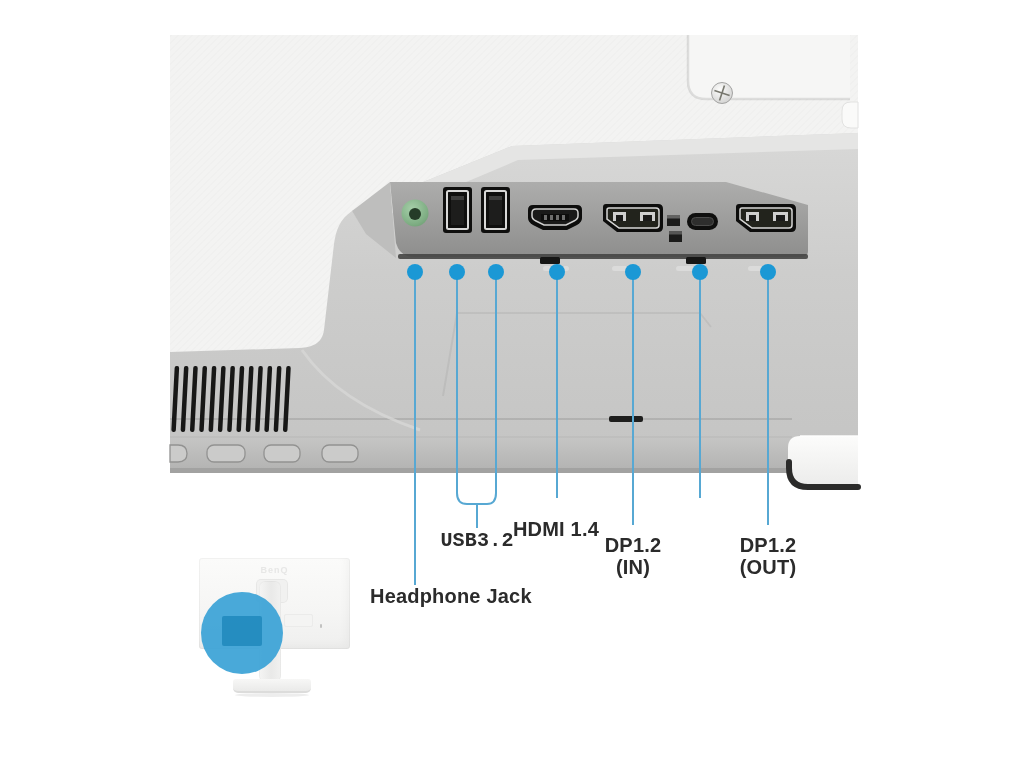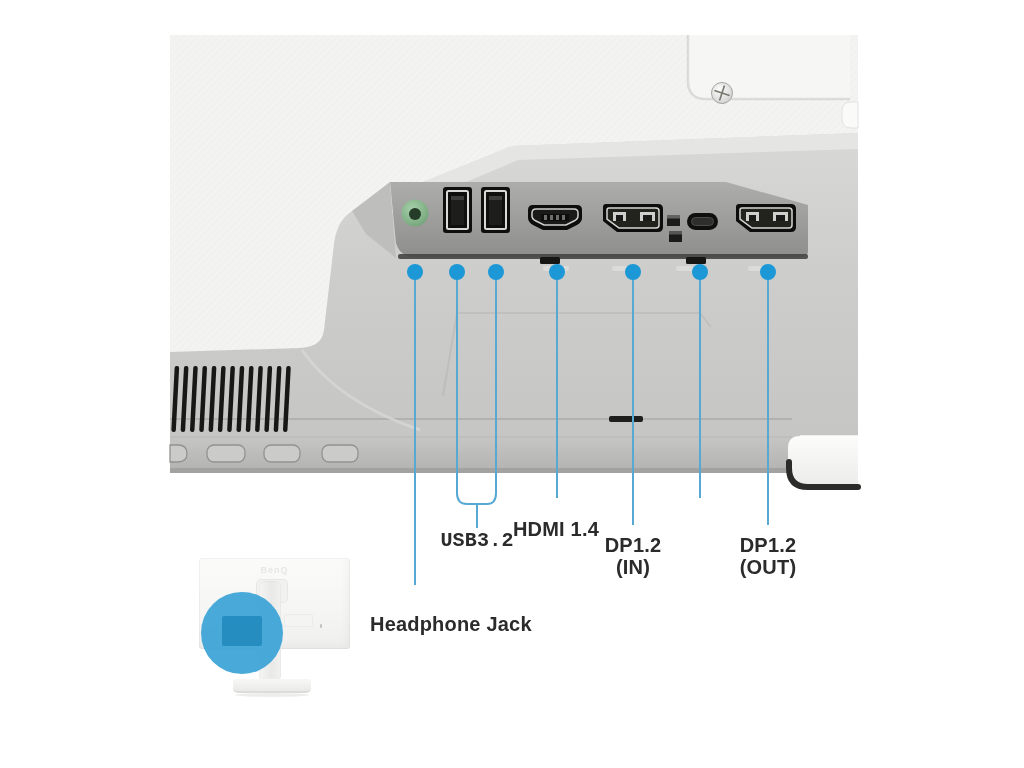--- a/index.html
+++ b/index.html
@@ -5,21 +5,21 @@
   html,body{margin:0;padding:0;background:#ffffff;}
   #canvas{
     position:relative;width:1024px;height:768px;background:#ffffff;overflow:hidden;
     font-family:"Liberation Sans", sans-serif;
   }
   #photo-svg{position:absolute;left:0;top:0;}
   .callout-label{
     position:absolute;color:#2b2b2b;font-size:20px;line-height:22px;
     font-weight:600;letter-spacing:.2px;text-align:center;white-space:nowrap;
   }
-  .callout-label.left-align{text-align:right;margin-top:28px;}
+  .callout-label.left-align{text-align:right;}
   
   #inset{position:absolute;left:196px;top:553px;width:170px;height:155px;}
   .inset-monitor{
     position:absolute;left:3px;top:5px;width:151px;height:91px;border-radius:3px;
     background:linear-gradient(180deg,#fbfbfa 0%,#f5f5f4 60%,#efefee 100%);
     box-shadow:inset 0 0 0 1px rgba(0,0,0,0.035), inset -4px -4px 8px rgba(0,0,0,0.03);
   }
   .inset-logo{
     position:absolute;left:0;right:0;top:7px;text-align:center;
     font-size:9px;font-weight:700;letter-spacing:1px;color:#e7e7e6;

